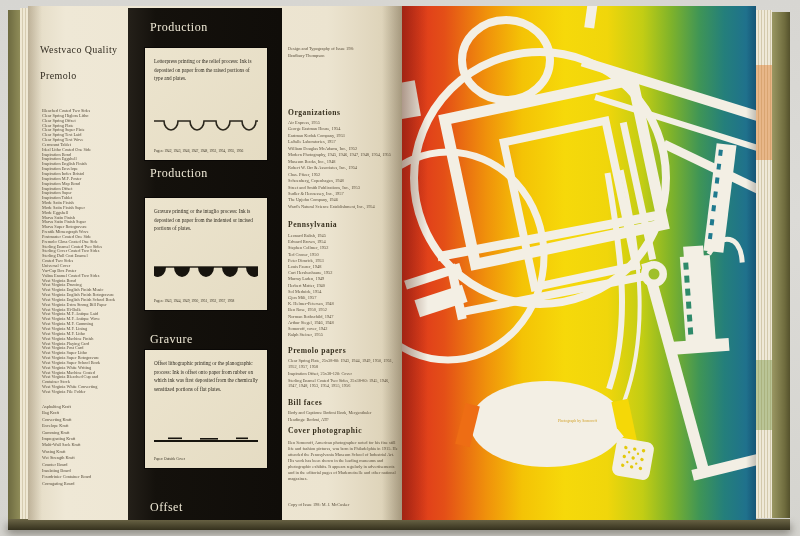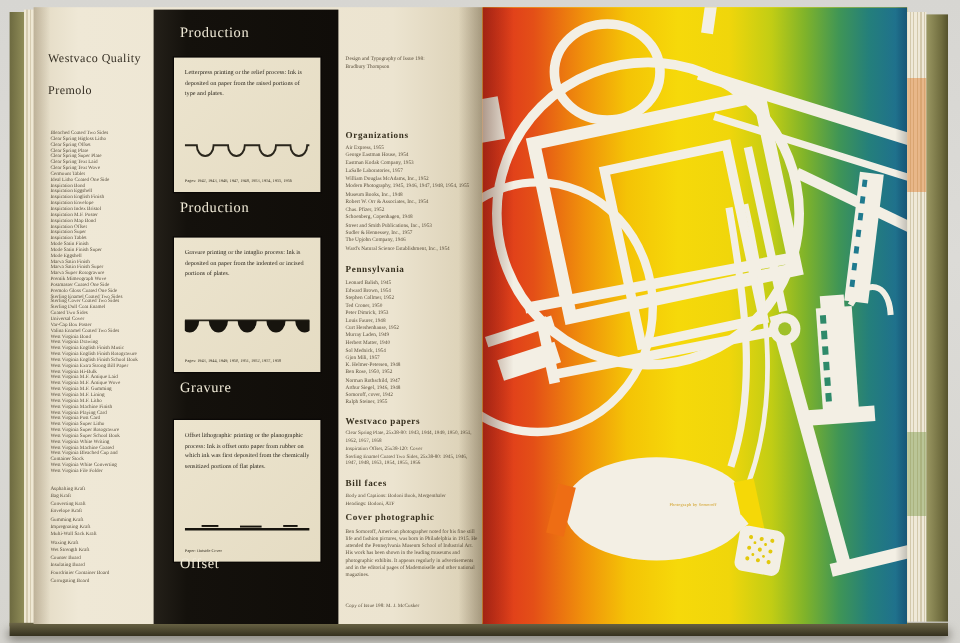--- a/index.html
+++ b/index.html
@@ -174,34 +174,34 @@
           <line x1="0" y1="5" x2="104" y2="5" stroke="#2a261c" stroke-width="1.6"></line>
           <path d="M-4,5 a8,10 0 0 0 16,0 Z" fill="#17140e"></path>
           <path d="M20,5 a8,10 0 0 0 16,0 Z" fill="#17140e"></path>
           <path d="M44,5 a8,10 0 0 0 16,0 Z" fill="#17140e"></path>
           <path d="M68,5 a8,10 0 0 0 16,0 Z" fill="#17140e"></path>
           <path d="M92,5 a8,10 0 0 0 16,0 Z" fill="#17140e"></path>
         </svg>
         <div class="panel-cap">Pages: 1943, 1944, 1949, 1950, 1951, 1952, 1957, 1958</div>
       </div>
 
-      <div class="abs sect-h" style="top:308px">Gravure</div>
+      <div class="abs sect-h" style="top:324px">Gravure</div>
 
       <div class="abs panel" id="panel-of">
         <div class="panel-text">Offset lithographic printing or the planographic process: Ink is offset onto paper from rubber on which ink was first deposited from the chemically sensitized portions of flat plates.</div>
         <svg class="diagram" viewBox="0 0 104 26">
           <line x1="0" y1="13" x2="104" y2="13" stroke="#17140e" stroke-width="2.2"></line>
           <rect x="14" y="9.5" width="14" height="1.6" fill="#17140e"></rect>
           <rect x="46" y="10" width="18" height="1.6" fill="#17140e"></rect>
           <rect x="82" y="9.5" width="12" height="1.6" fill="#17140e"></rect>
         </svg>
         <div class="panel-cap">Paper: Outside Cover</div>
       </div>
 
-      <div class="abs sect-h" style="top:454px">Offset</div>
+      <div class="abs sect-h" style="top:492px">Offset</div>
     </div>
 
     <div class="abs" id="colo">
       <div class="credit" style="top:40px">Design and Typography of Issue 198:</div>
       <div class="credit" style="top:47px">Bradbury Thompson</div>
 
       <div class="colo-h" style="top:102px">Organizations</div>
       <div class="colo-list" id="org-list">
           <div class="li">Air Express, 1955</div>
           <div class="li">George Eastman House, 1954</div>
@@ -233,21 +233,21 @@
           <div class="li">Sol Mednick, 1954</div>
           <div class="li">Gjon Mili, 1957</div>
           <div class="li">K. Helmer-Petersen, 1948</div>
           <div class="li">Ben Rose, 1950, 1952</div>
           <div class="li">Norman Rothschild, 1947</div>
           <div class="li">Arthur Siegel, 1946, 1948</div>
           <div class="li">Somoroff, cover, 1942</div>
           <div class="li">Ralph Steiner, 1955</div>
         </div>
 
-      <div class="colo-h" style="top:340px">Westvaco papers</div>
+      <div class="colo-h" style="top:340px">Premolo papers</div>
       <div class="colo-list wrap-list" id="wp-list">
           <div class="li">Clear Spring Plate, 25x38-80: 1943, 1944, 1949, 1950, 1951, 1952, 1957, 1958</div>
           <div class="li">Inspiration Offset, 25x38-120: Cover</div>
           <div class="li">Sterling Enamel Coated Two Sides, 25x38-80: 1945, 1946, 1947, 1948, 1953, 1954, 1955, 1956</div>
         </div>
 
       <div class="colo-h" style="top:392px">Bill faces</div>
       <div class="colo-list wrap-list" id="tf-list">
           <div class="li">Body and Captions: Bodoni Book, Mergenthaler</div>
           <div class="li">Headings: Bodoni, ATF</div>

